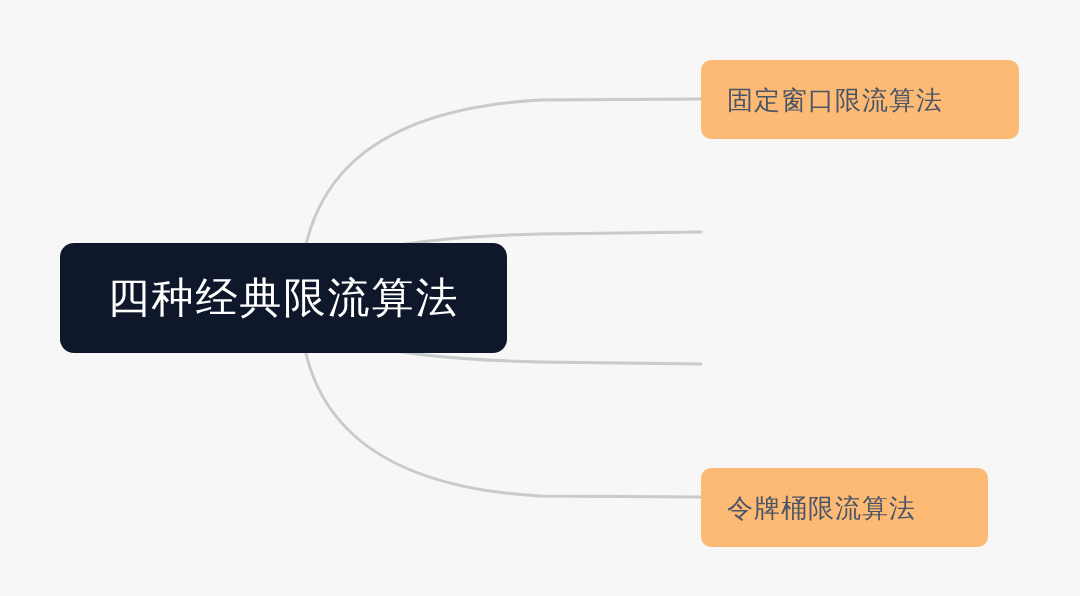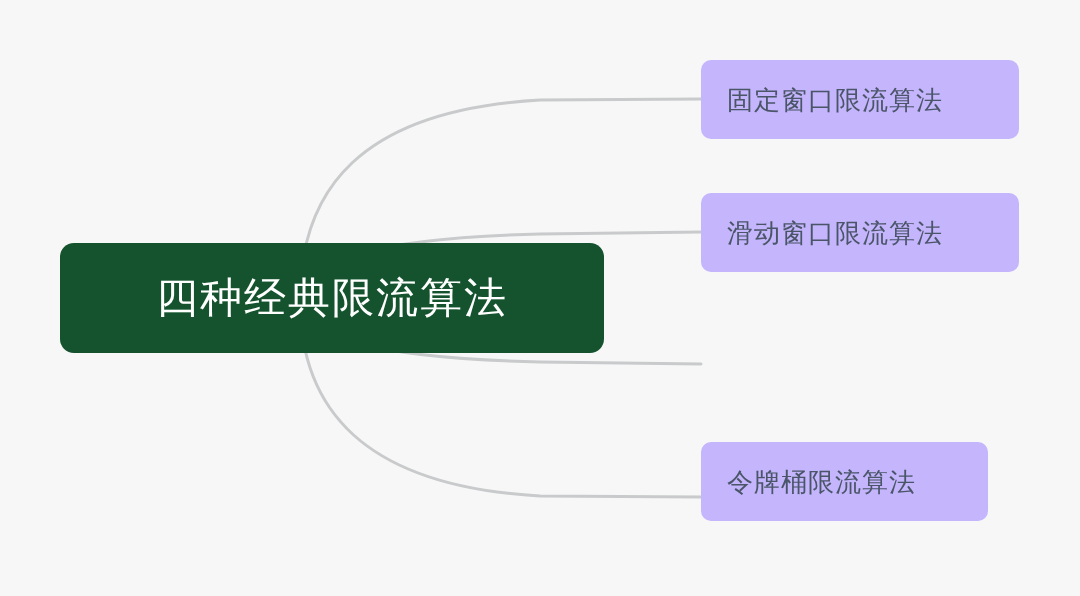--- a/index.html
+++ b/index.html
@@ -25,60 +25,60 @@
     left: 0;
     top: 0;
     width: 1080px;
     height: 596px;
     pointer-events: none;
   }
   .root-node {
     position: absolute;
     left: 60px;
     top: 243px;
-    width: 544px;
+    width: 447px;
     height: 110px;
-    background: #14532d;
+    background: #0f172a;
     border-radius: 14px;
     display: flex;
     align-items: center;
     justify-content: center;
     box-sizing: border-box;
     z-index: 5;
   }
   .root-label {
     color: #ffffff;
     font-size: 42px;
     font-weight: 300;
     letter-spacing: 2px;
     line-height: 1;
     white-space: nowrap;
   }
   .child-node {
     position: absolute;
-    background: #c4b5fd;
+    background: #fdba74;
     border-radius: 10px;
     display: flex;
     align-items: center;
     box-sizing: border-box;
     z-index: 4;
   }
   .child-label {
     color: #4a5568;
     font-size: 26px;
     font-weight: 400;
     letter-spacing: 1px;
     line-height: 1;
     white-space: nowrap;
     padding-left: 26px;
   }
   .node-c1 { left: 701px; top: 60px;  width: 318px; height: 79px; }
   .node-c2 { left: 701px; top: 193px; width: 318px; height: 79px; }
   .node-c3 { left: 701px; top: 325px; width: 255px; height: 79px; }
-  .node-c4 { left: 701px; top: 442px; width: 287px; height: 79px; }
+  .node-c4 { left: 701px; top: 468px; width: 287px; height: 79px; }
 </style>
 </head>
 <body>
 
 <div id="canvas">
 
   <svg id="connectors" viewBox="0 0 1080 596" width="1080" height="596" xmlns="http://www.w3.org/2000/svg">
     <g fill="none" stroke="#c8cacb" stroke-width="3" stroke-linecap="round">
       <path d="M 300 300 C 300 190, 360 110, 540 100 L 701 99"></path>
       <path d="M 300 300 C 300 262, 370 238, 540 234 L 701 232"></path>
@@ -88,22 +88,19 @@
   </svg>
 
   <div class="root-node">
     <span class="root-label">四种经典限流算法</span>
   </div>
 
   <div class="child-node node-c1">
     <span class="child-label">固定窗口限流算法</span>
   </div>
 
-  <div class="child-node node-c2">
-    <span class="child-label">滑动窗口限流算法</span>
-  </div>
 
 
   <div class="child-node node-c4">
     <span class="child-label">令牌桶限流算法</span>
   </div>
 
 </div>
 
 </body></html>

